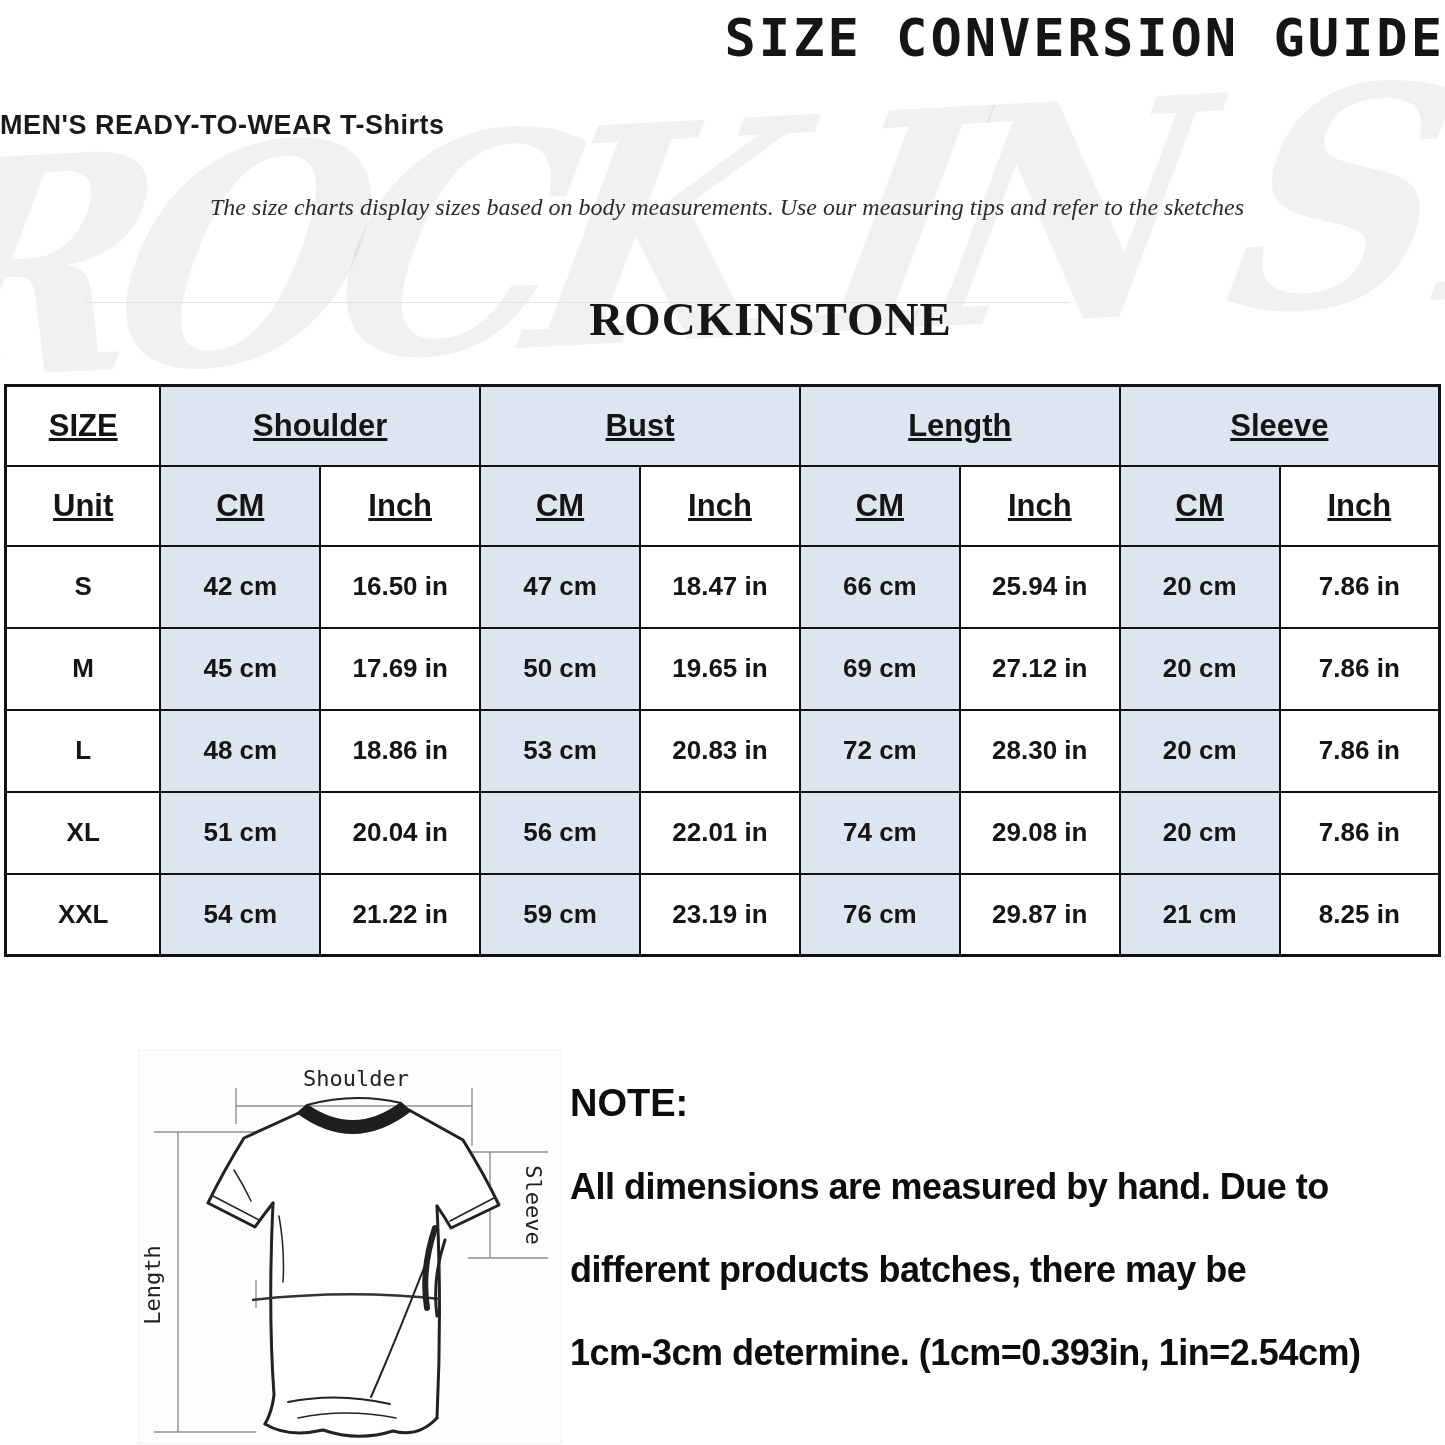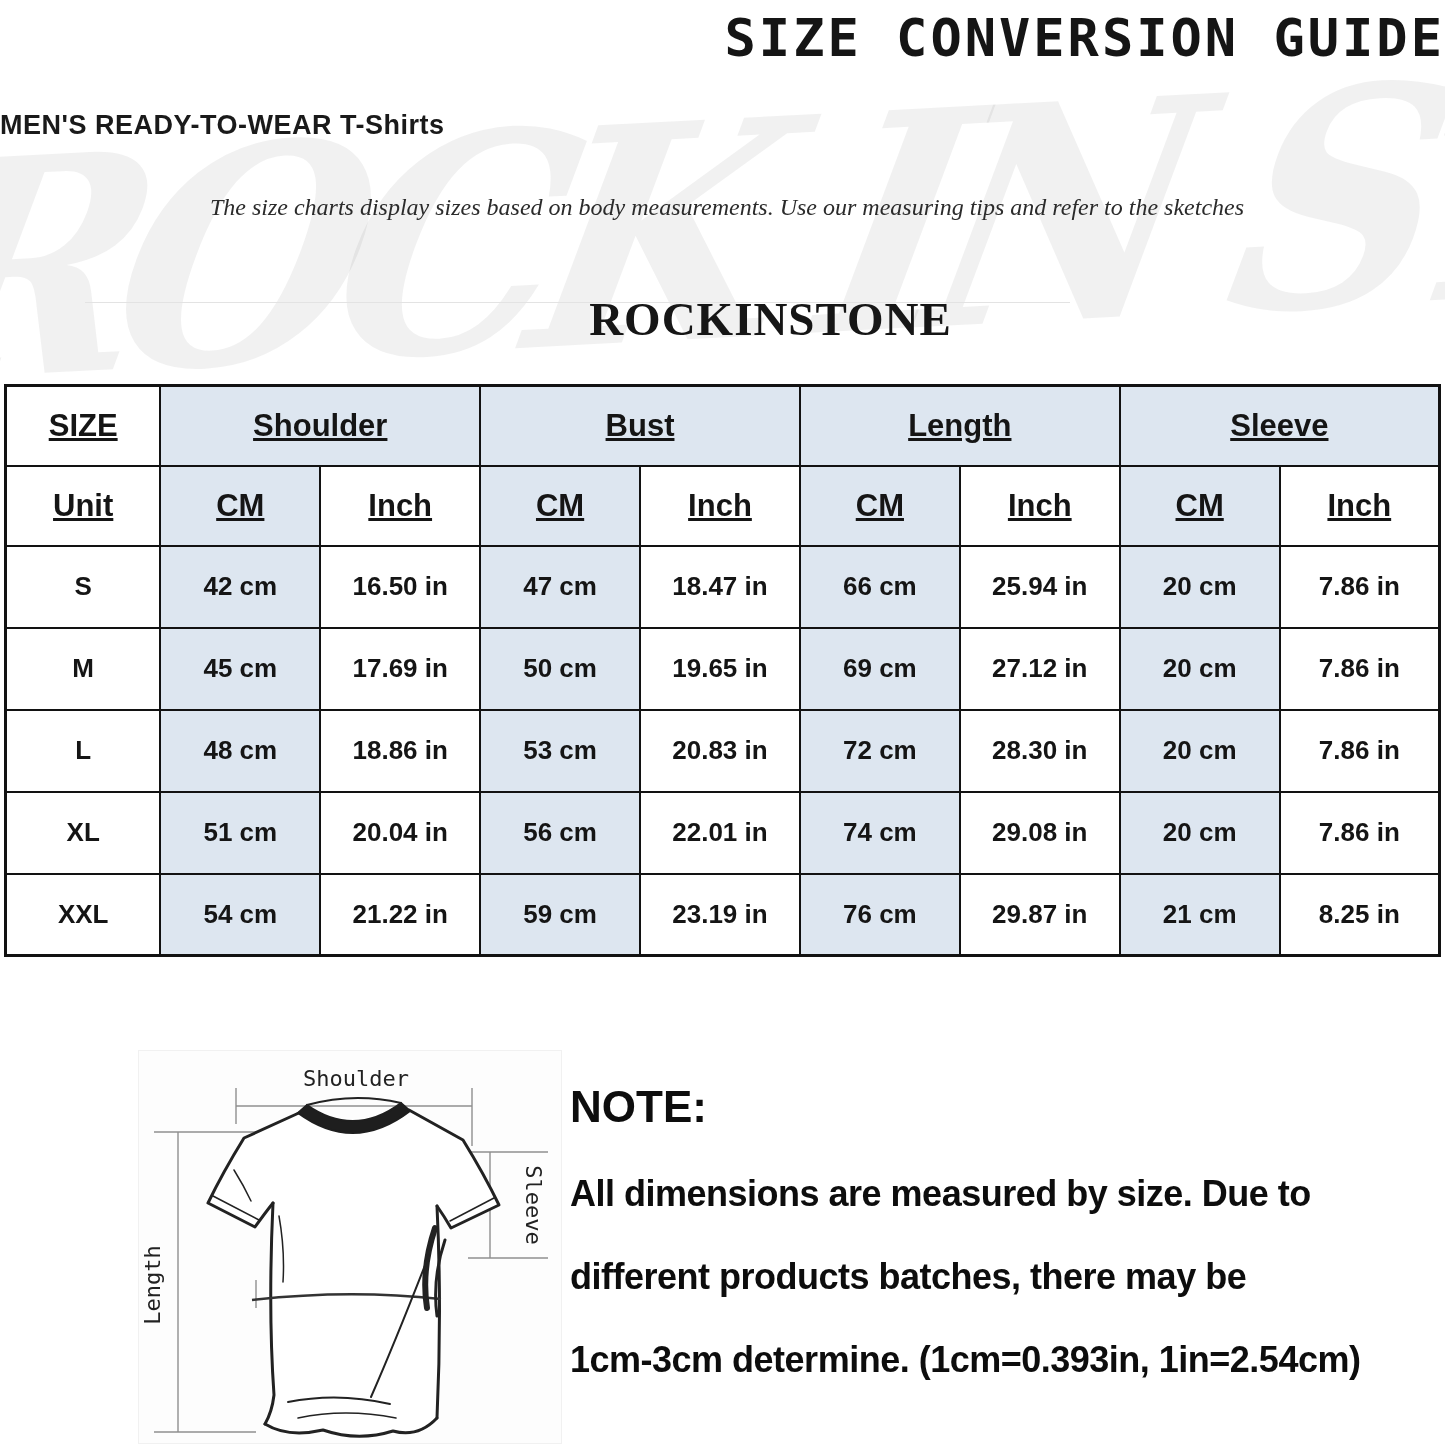--- a/index.html
+++ b/index.html
@@ -42,21 +42,21 @@
   col.c-size{width:10.8%;}
   col.c-val{width:11.15%;}
 
   
   .diagram-wrap{position:absolute;top:1050px;left:138px;width:424px;height:394px;}
   .dlabel{font-family:"DejaVu Sans Mono",monospace;font-size:22px;fill:#222;}
   .guide{stroke:#8f8f8f;stroke-width:1.4;fill:none;}
   .ink{stroke:#222;fill:none;stroke-linecap:round;stroke-linejoin:round;}
 
   .note{position:absolute;top:1082px;left:570px;width:870px;}
-  .note-heading{font-size:44px;font-weight:bold;color:#0d0d0d;}
+  .note-heading{font-size:38px;font-weight:bold;color:#0d0d0d;}
   .note-line{margin-top:41px;font-size:36px;font-weight:bold;color:#0d0d0d;
     letter-spacing:-0.5px;white-space:nowrap;}
 </style>
 </head>
 <body>
 
 <div class="page">
 
   <div class="watermark">ROCK IN STONE</div>
   <div class="faint-rule"></div>
@@ -211,18 +211,18 @@
           <path class="ink" stroke-width="2" d="M150,352 Q200,342 252,354"></path>
           <path class="ink" stroke-width="1.5" d="M160,368 Q207,358 258,368"></path>
           <path class="ink" stroke-width="1.5" d="M96,120 Q106,136 113,151"></path>
         </g>
       </g>
     </svg>
   </div>
 
   <div class="note">
     <div class="note-heading">NOTE:</div>
-    <div class="note-line">All dimensions are measured by size. Due to</div>
+    <div class="note-line">All dimensions are measured by hand. Due to</div>
     <div class="note-line">different products batches, there may be</div>
     <div class="note-line">1cm-3cm determine. (1cm=0.393in, 1in=2.54cm)</div>
   </div>
 
 </div>
 
 </body></html>

